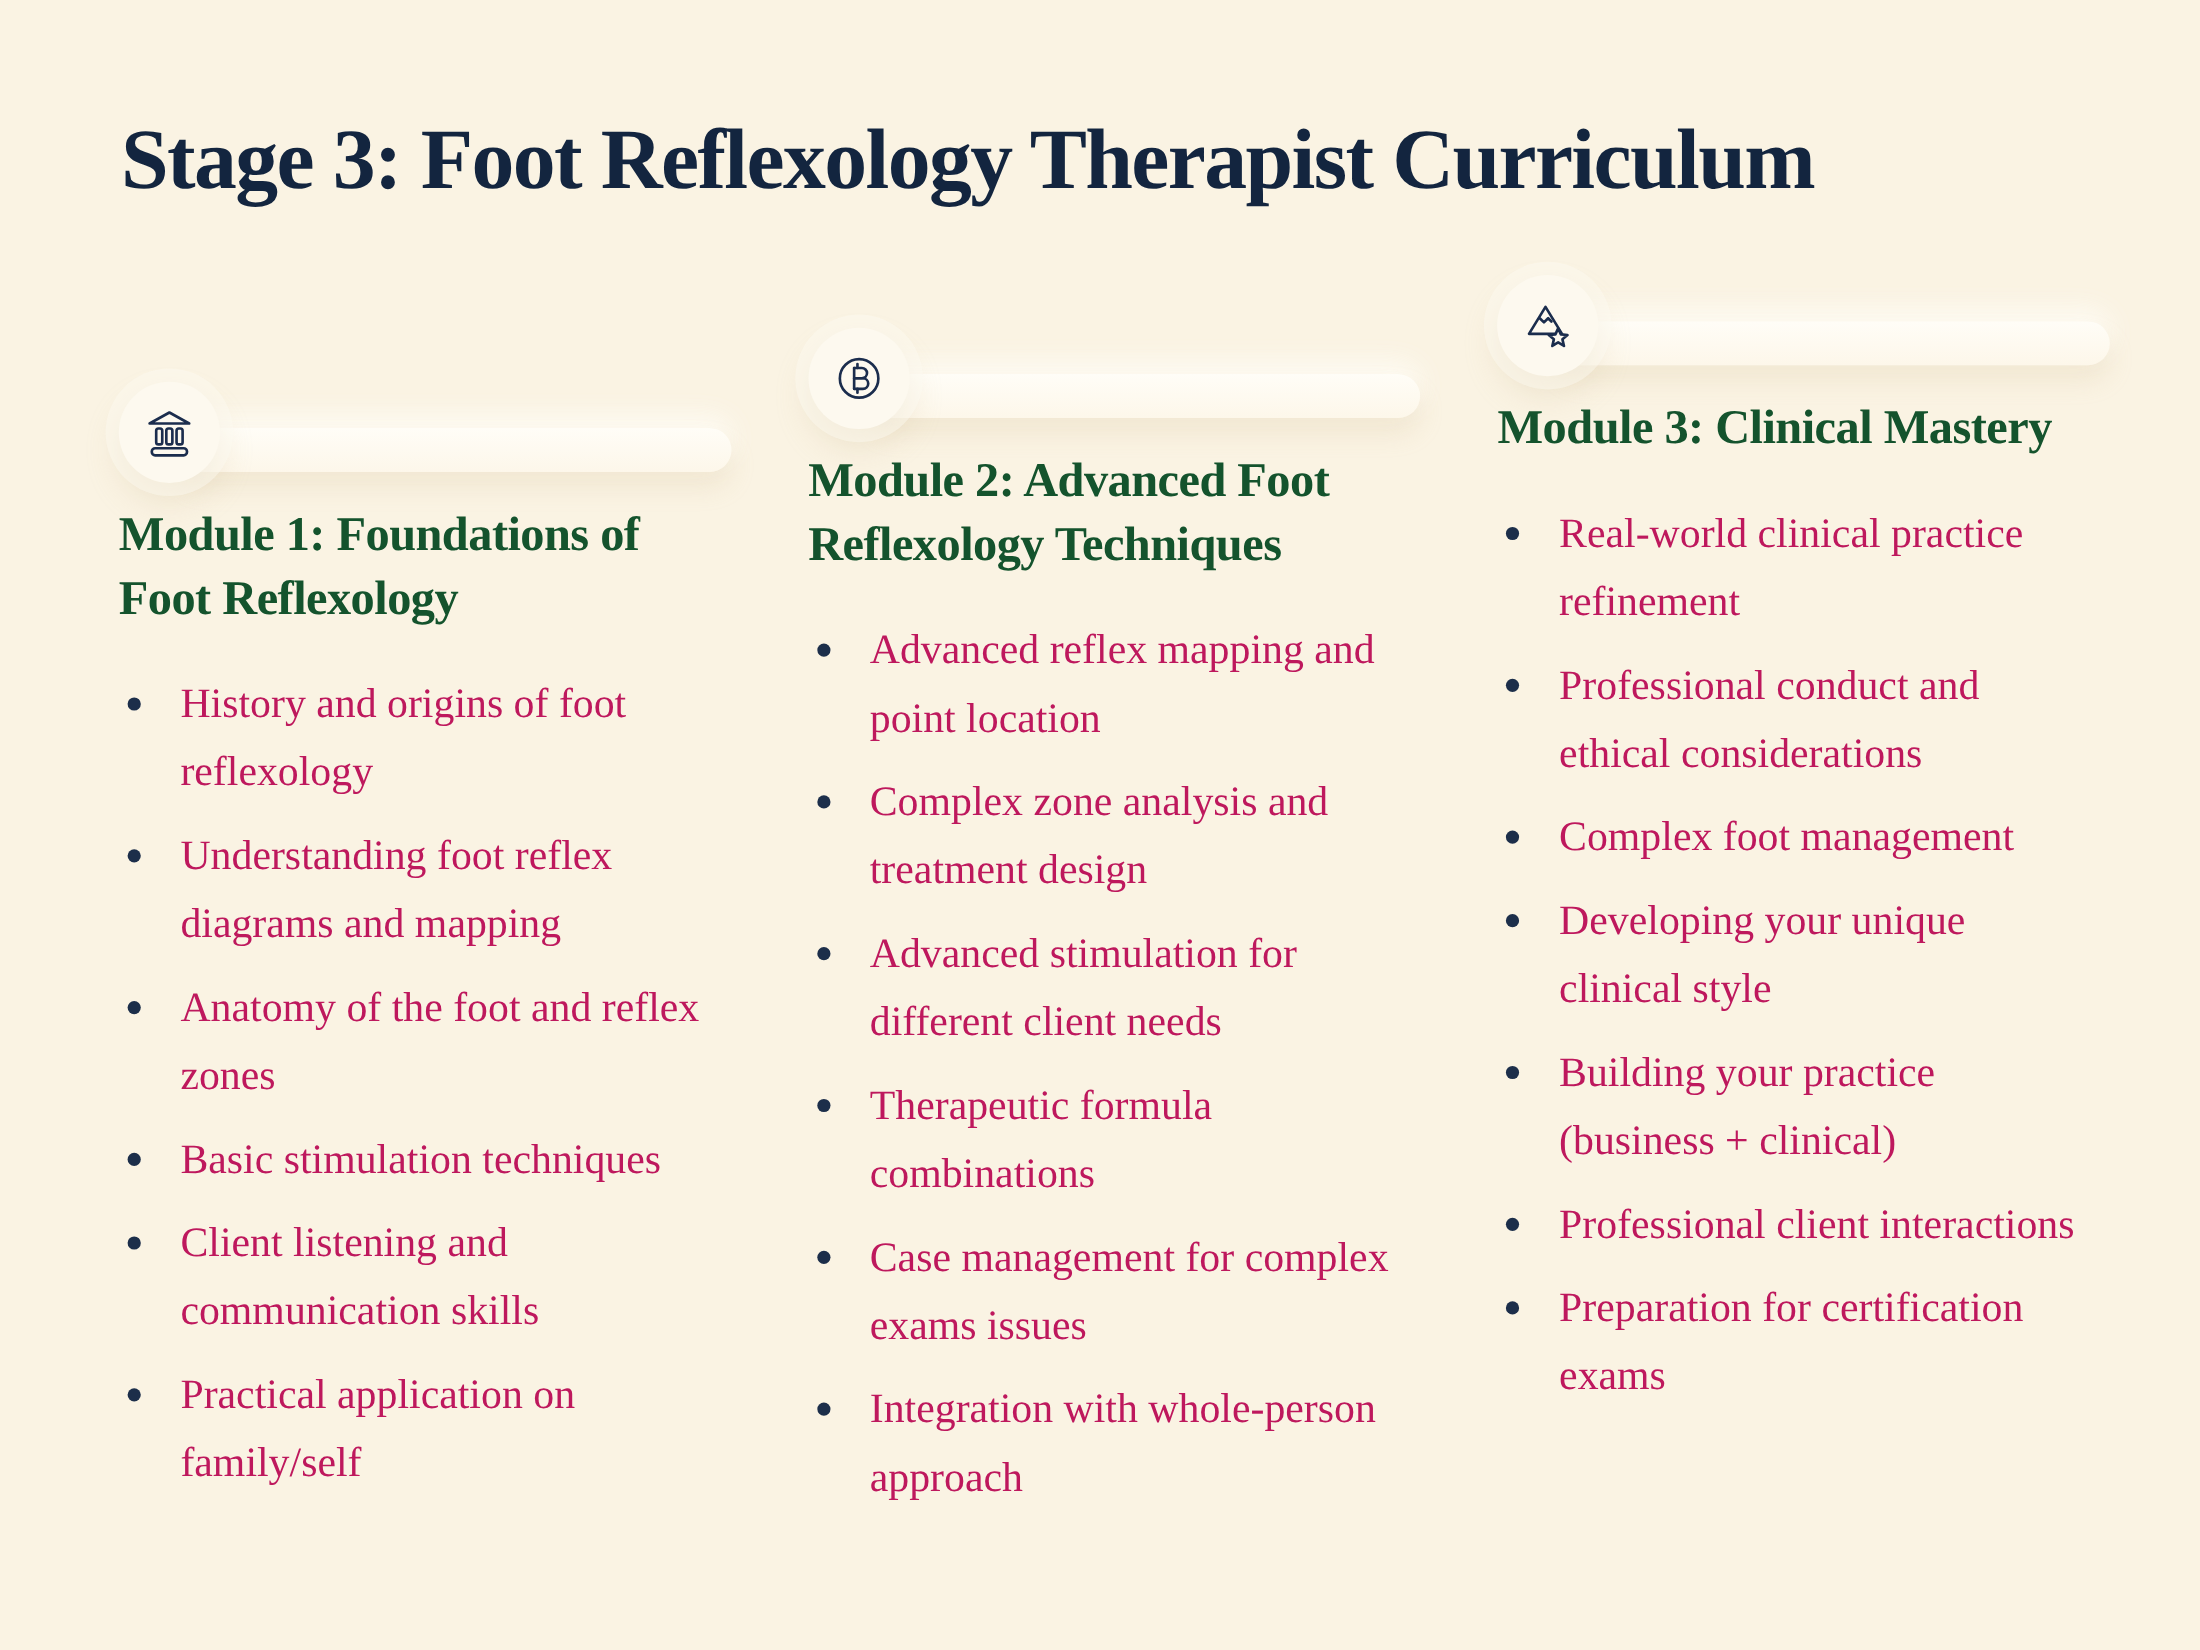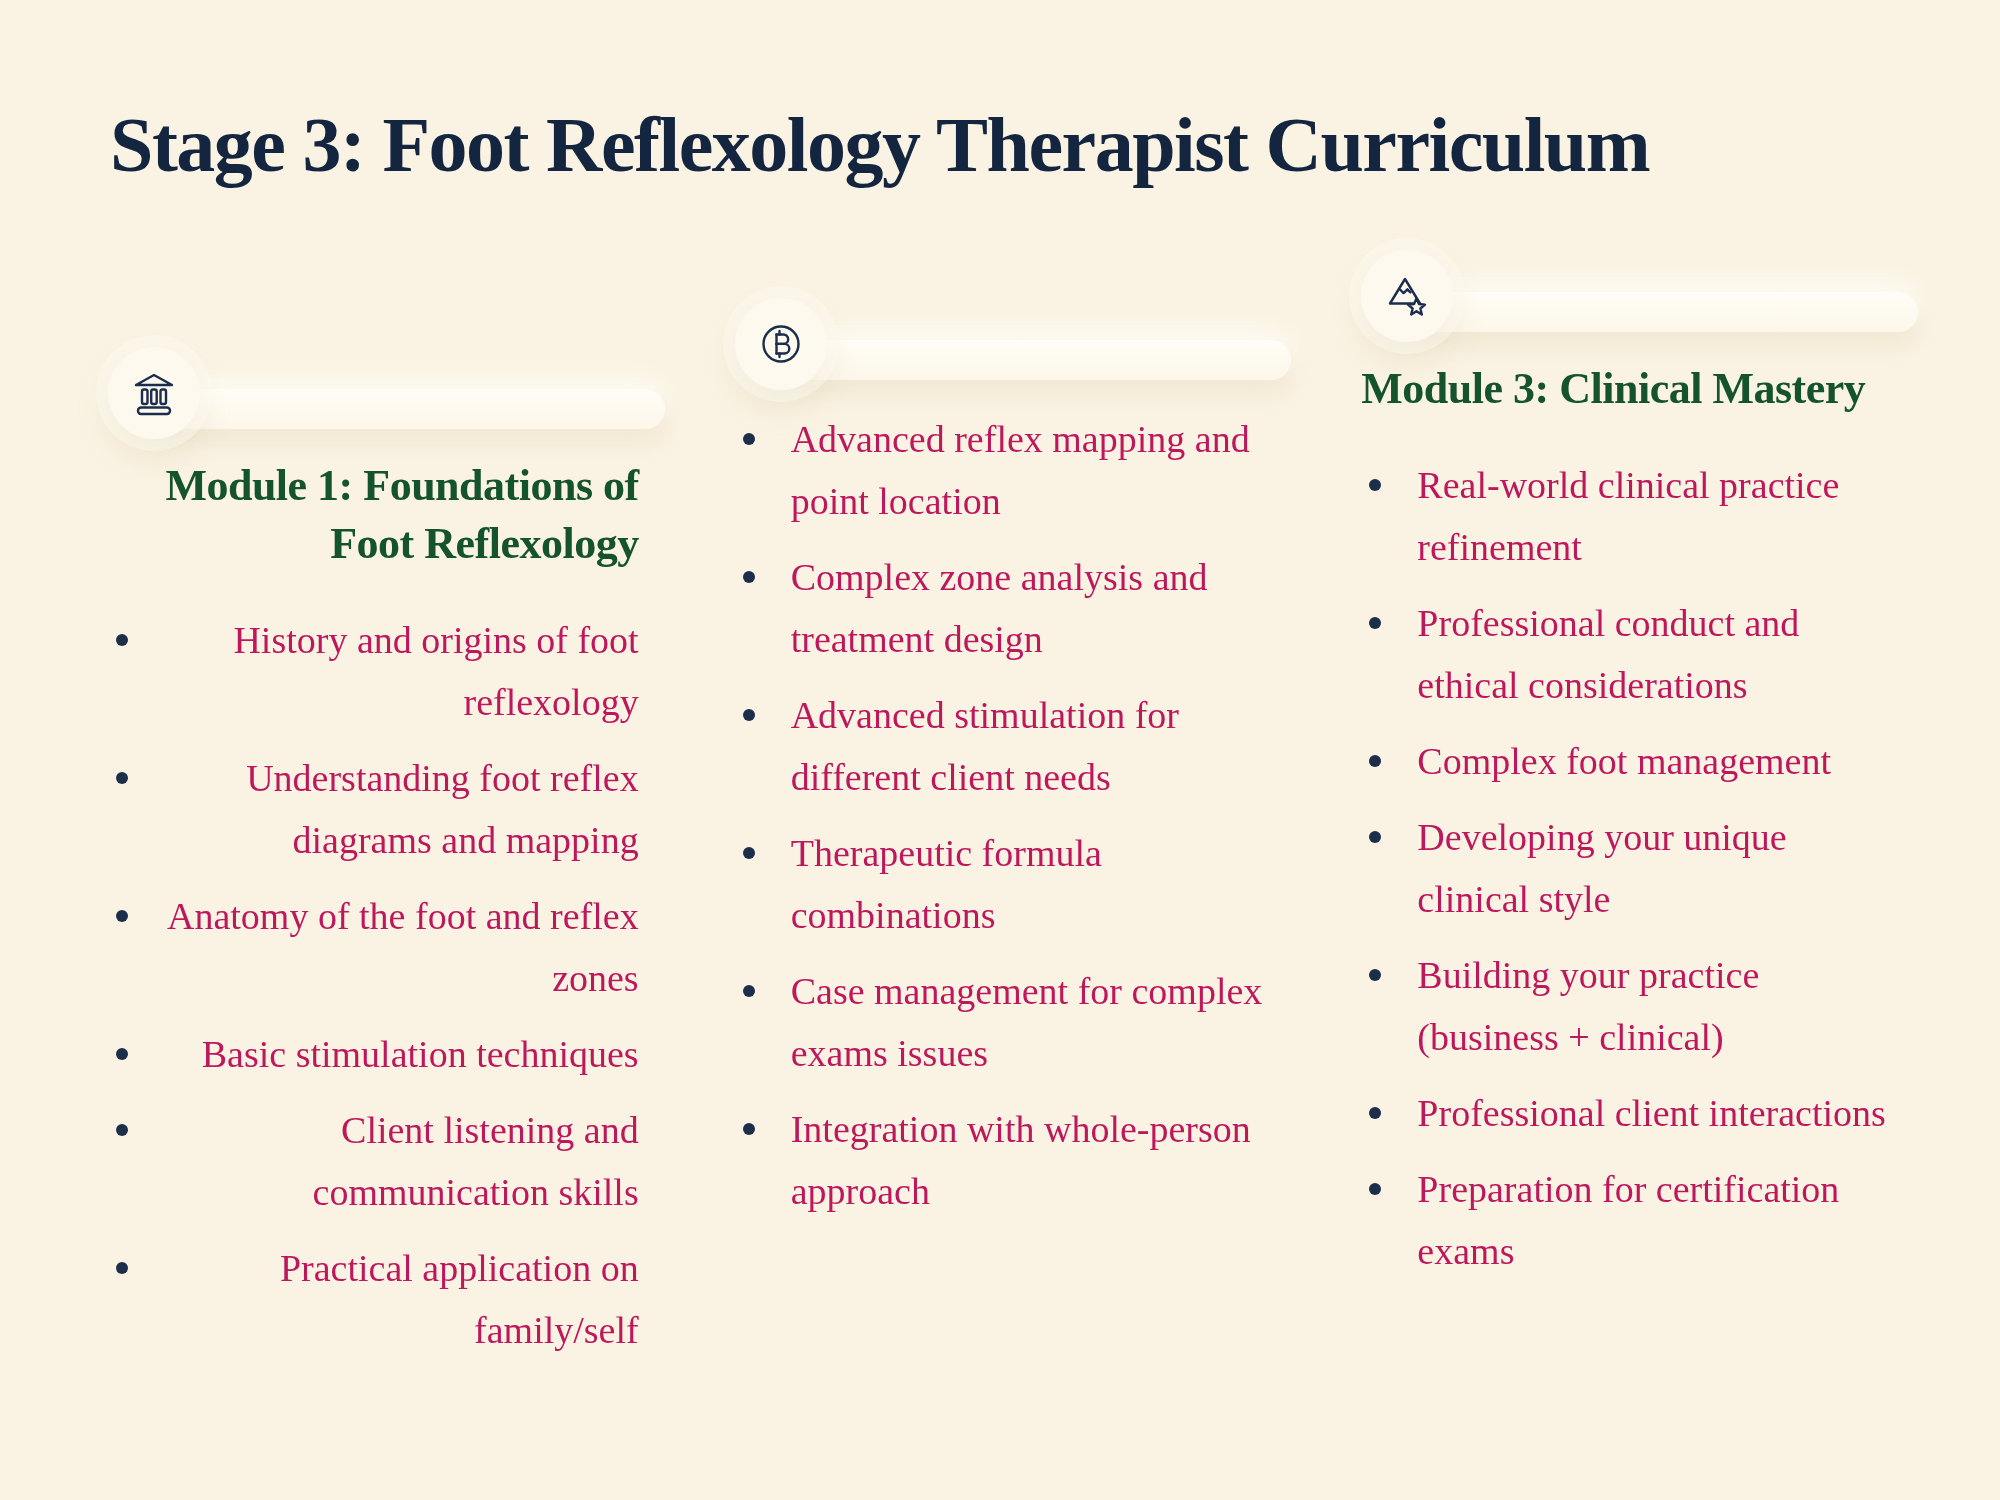--- a/index.html
+++ b/index.html
@@ -32,21 +32,21 @@
   .columns {
     display: flex;
     gap: 96px;
     margin-top: 56px;
   }
   .column {
     flex: 1 1 0;
     min-width: 0;
     position: relative;
   }
-  .column:nth-child(1) { margin-top: 97px; text-align: right; }
+  .column:nth-child(1) { margin-top: 97px; }
   .column:nth-child(2) { margin-top: 48px; }
   .column:nth-child(3) { margin-top: 0; }
 
   .icon-row {
     position: relative;
     height: 92px;
     margin-bottom: 18px;
   }
   .timeline-bar {
     position: absolute;
@@ -156,20 +156,21 @@
               <circle cx="24" cy="24" r="17.5"></circle>
               <path d="M19.5 14.5 V33.5"></path>
               <path d="M19.5 14.5 H26.5 a4.7 4.7 0 0 1 0 9.4 H19.5"></path>
               <path d="M19.5 23.9 H27.5 a4.8 4.8 0 0 1 0 9.6 H19.5"></path>
               <path d="M22.5 11 V14.5"></path>
               <path d="M22.5 33.5 V37"></path>
             </svg>
           </span>
         </div>
       </div>
+      <h2 class="module-heading">Module 2: Advanced Foot Reflexology Techniques</h2>
       <ul class="module-list">
           <li>Advanced reflex mapping and point location</li>
           <li>Complex zone analysis and treatment design</li>
           <li>Advanced stimulation for different client needs</li>
           <li>Therapeutic formula combinations</li>
           <li>Case management for complex exams issues</li>
           <li>Integration with whole-person approach</li>
         </ul>
     </div>
 

